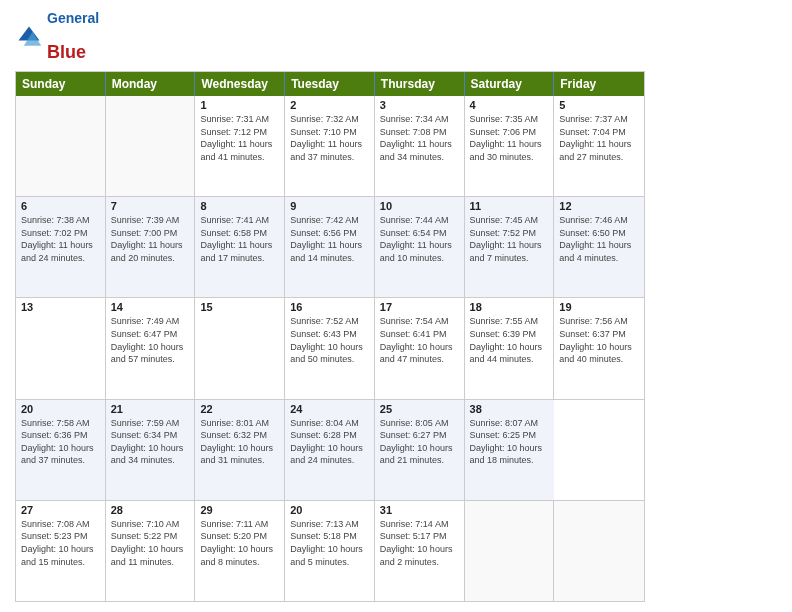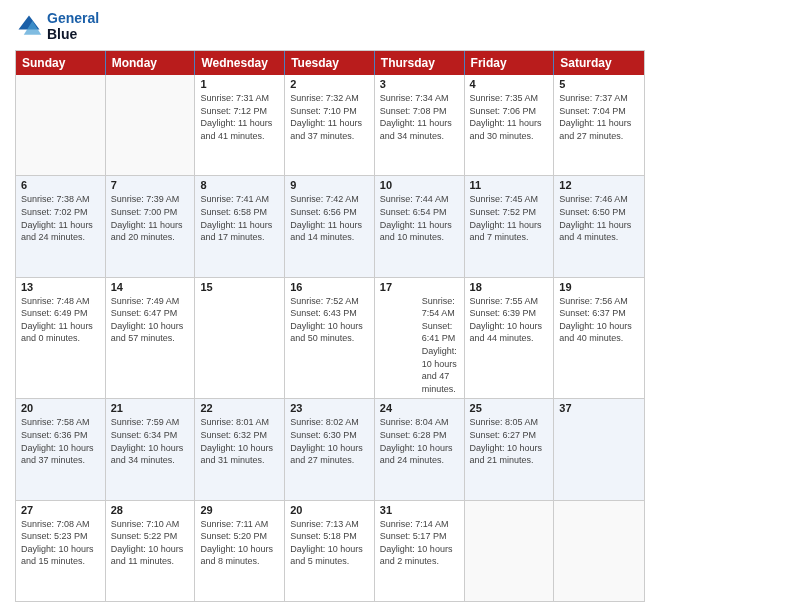--- a/index.html
+++ b/index.html
@@ -47,21 +47,21 @@
     }
     .calendar {
       flex: 1;
       display: flex;
       flex-direction: column;
       border: 1px solid #ccc;
     }
     .cal-header {
       display: grid;
       grid-template-columns: repeat(7, 1fr);
-      background: #b91c1c;
+      background: #4d7c0f;
     }
     .cal-header-cell {
       color: #fff;
       font-size: 12px;
       font-weight: bold;
       padding: 5px 6px;
       border-right: 1px solid #4a7fc0;
       text-align: left;
     }
     .cal-header-cell:last-child {
@@ -116,38 +116,38 @@
 
 <div class="page">
   <div class="header">
     <div class="logo">
       <svg class="logo-icon" viewBox="0 0 32 32">
         <polygon points="16,4 28,20 4,20" fill="#1a5fa8"></polygon>
         <polygon points="20,10 30,26 10,26" fill="#4a9fd4" opacity="0.7"></polygon>
       </svg>
       <div>
         <div style="font-size:14px;font-weight:bold;color:#1a5fa8;">General</div>
-        <div style="font-size:14px;font-weight:bold;color:#0f172a;">Blue</div>
+        <div style="font-size:18px;font-weight:bold;color:#b91c1c;margin-top:16px;">Blue</div>
       </div>
     </div>
     <div class="title-block">
       <div class="month-title"></div>
       <div class="subtitle"></div>
     </div>
   </div>
 
   <div class="calendar">
     <div class="cal-header">
     <div class="cal-header-cell">Sunday</div>
         <div class="cal-header-cell">Monday</div>
         <div class="cal-header-cell">Wednesday</div>
         <div class="cal-header-cell">Tuesday</div>
         <div class="cal-header-cell">Thursday</div>
+        <div class="cal-header-cell">Saturday</div>
         <div class="cal-header-cell">Friday</div>
-        <div class="cal-header-cell">Saturday</div>
       </div>
     <div class="cal-body">
     <div class="cal-row">
           <div class="cal-cell empty"></div>
           <div class="cal-cell empty"></div>
           <div class="cal-cell">
             <span class="day-num">1</span>
             <div class="cell-info" style="white-space: pre-line;">Sunrise: 7:31 AM
 Sunset: 7:12 PM
 Daylight: 11 hours and 41 minutes.</div>
@@ -217,42 +217,39 @@
           <div class="cal-cell alt-row">
             <span class="day-num">12</span>
             <div class="cell-info" style="white-space: pre-line;">Sunrise: 7:46 AM
 Sunset: 6:50 PM
 Daylight: 11 hours and 4 minutes.</div>
           </div>
         </div>
         <div class="cal-row">
           <div class="cal-cell">
             <span class="day-num">13</span>
-            <div class="cell-info" style="white-space: pre-line;">Sunrise: 7:48 AM
-Sunset: 6:49 PM
-Daylight: 11 hours and 0 minutes.</div>
           </div>
           <div class="cal-cell">
             <span class="day-num">14</span>
             <div class="cell-info" style="white-space: pre-line;">Sunrise: 7:49 AM
 Sunset: 6:47 PM
 Daylight: 10 hours and 57 minutes.</div>
           </div>
           <div class="cal-cell">
             <span class="day-num">15</span>
           </div>
           <div class="cal-cell">
             <span class="day-num">16</span>
             <div class="cell-info" style="white-space: pre-line;">Sunrise: 7:52 AM
 Sunset: 6:43 PM
 Daylight: 10 hours and 50 minutes.</div>
           </div>
           <div class="cal-cell">
             <span class="day-num">17</span>
-            <div class="cell-info" style="white-space: pre-line; margin-left: 42px;">Sunrise: 7:54 AM
+            <div class="cell-info" style="white-space: pre-line;">Sunrise: 7:54 AM
 Sunset: 6:41 PM
 Daylight: 10 hours and 47 minutes.</div>
           </div>
           <div class="cal-cell">
             <span class="day-num">18</span>
             <div class="cell-info" style="white-space: pre-line;">Sunrise: 7:55 AM
 Sunset: 6:39 PM
 Daylight: 10 hours and 44 minutes.</div>
           </div>
           <div class="cal-cell">
@@ -275,39 +272,36 @@
 Sunset: 6:34 PM
 Daylight: 10 hours and 34 minutes.</div>
           </div>
           <div class="cal-cell alt-row">
             <span class="day-num">22</span>
             <div class="cell-info" style="white-space: pre-line;">Sunrise: 8:01 AM
 Sunset: 6:32 PM
 Daylight: 10 hours and 31 minutes.</div>
           </div>
           <div class="cal-cell alt-row">
-            <span class="day-num">23</span>
-            <div class="cell-info" style="white-space: pre-line;">Sunrise: 8:02 AM
-Sunset: 6:30 PM
-Daylight: 10 hours and 27 minutes.</div>
-          </div>
-          <div class="cal-cell alt-row">
             <span class="day-num">24</span>
             <div class="cell-info" style="white-space: pre-line;">Sunrise: 8:04 AM
 Sunset: 6:28 PM
 Daylight: 10 hours and 24 minutes.</div>
           </div>
           <div class="cal-cell alt-row">
             <span class="day-num">25</span>
             <div class="cell-info" style="white-space: pre-line;">Sunrise: 8:05 AM
 Sunset: 6:27 PM
 Daylight: 10 hours and 21 minutes.</div>
           </div>
           <div class="cal-cell alt-row">
-            <span class="day-num">37</span>
+            <span class="day-num">38</span>
+            <div class="cell-info" style="white-space: pre-line;">Sunrise: 8:07 AM
+Sunset: 6:25 PM
+Daylight: 10 hours and 18 minutes.</div>
           </div>
         </div>
         <div class="cal-row">
           <div class="cal-cell">
             <span class="day-num">27</span>
             <div class="cell-info" style="white-space: pre-line;">Sunrise: 7:08 AM
 Sunset: 5:23 PM
 Daylight: 10 hours and 15 minutes.</div>
           </div>
           <div class="cal-cell">

